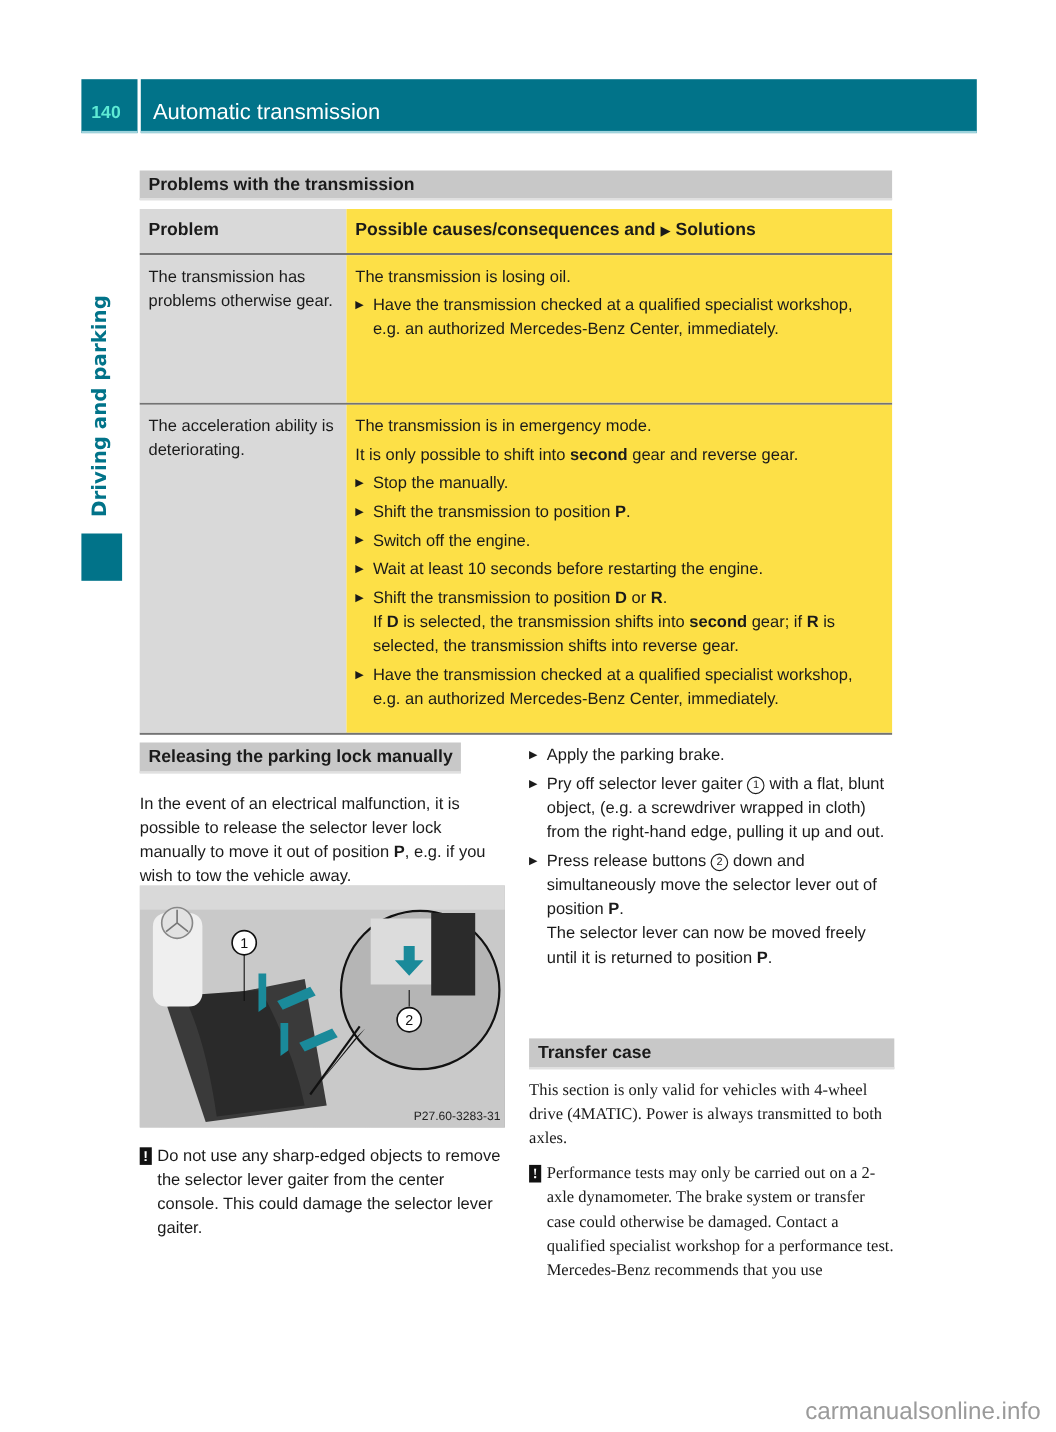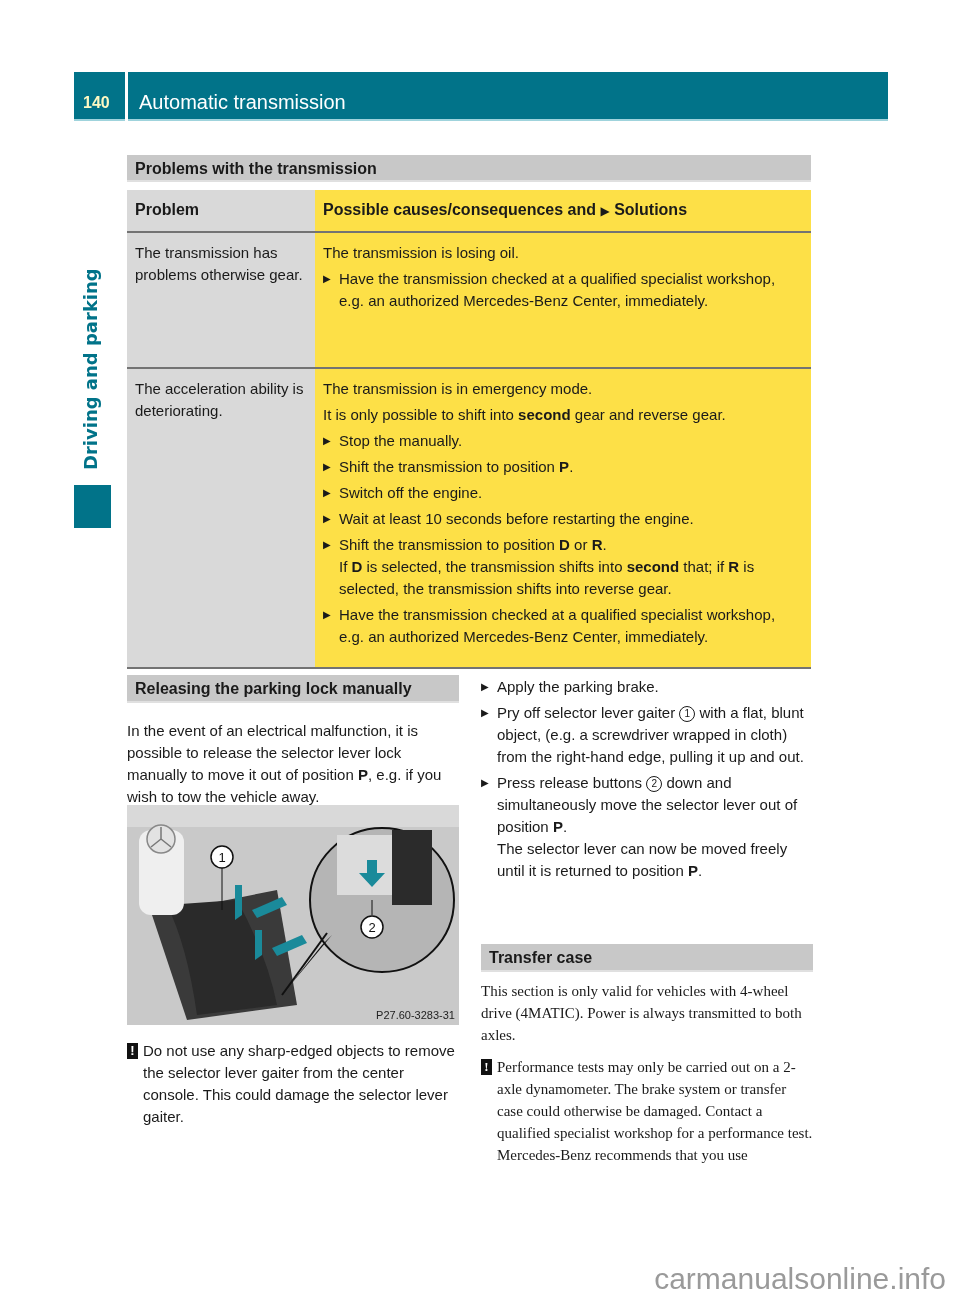--- a/index.html
+++ b/index.html
@@ -1,20 +1,20 @@
 <!DOCTYPE html>
 <html><head>
 <meta charset="utf-8">
 <style>
   * { box-sizing: border-box; margin: 0; padding: 0; }
   html, body { width: 960px; height: 1302px; background: #ffffff; overflow: hidden; }
   body { position: relative; font-family: "Liberation Sans", "DejaVu Sans", sans-serif; color: #1a1a1a; }
 
   
-  .hdr-num { position: absolute; left: 74px; top: 72px; width: 51px; height: 49px; background: #017389; border-bottom: 2px solid #9fd3dc; color: #fef9c3; font-size: 16px; font-weight: bold; padding: 22px 0 0 9px; }
+  .hdr-num { position: absolute; left: 74px; top: 72px; width: 51px; height: 49px; background: #017389; border-bottom: 2px solid #9fd3dc; color: #5eead4; font-size: 16px; font-weight: bold; padding: 22px 0 0 9px; }
   .hdr-title { position: absolute; left: 128px; top: 72px; width: 760px; height: 49px; background: #017389; border-bottom: 2px solid #9fd3dc; color: #fff; font-size: 20px; font-weight: normal; padding: 19px 0 0 11px; }
 
   
   .side-text { position: absolute; left: 80px; top: 470px; transform-origin: 0 0; transform: rotate(-90deg); color: #017389; font-family: "DejaVu Sans", sans-serif; font-weight: bold; font-size: 18px; white-space: nowrap; }
   .side-square { position: absolute; left: 74px; top: 485px; width: 37px; height: 43px; background: #017389; }
 
   
   .sec-bar { position: absolute; background: #c8c8c8; border-bottom: 2px solid #e0e0e0; font-weight: bold; font-size: 16px; padding: 5px 0 0 8px; }
 
   
@@ -33,21 +33,21 @@
   .col-right { position: absolute; left: 481px; top: 676px; width: 332px; font-size: 15px; line-height: 22px; }
   .para { margin-bottom: 6px; }
   .warn { position: relative; padding-left: 16px; }
   .warn-icon { position: absolute; left: 0; top: 3px; width: 11px; height: 16px; background: #111; color: #fff; font-weight: bold; font-size: 13px; line-height: 16px; text-align: center; }
   .circ { display: inline-block; width: 16px; height: 16px; border: 1px solid #1a1a1a; border-radius: 50%; font-size: 10px; line-height: 14px; text-align: center; vertical-align: 1px; }
 
   
   .photo { position: absolute; left: 127px; top: 805px; width: 332px; height: 220px; background: linear-gradient(160deg, #d8d8d8 0%, #bfbfbf 40%, #a7a7a7 100%); overflow: hidden; }
   .photo-code { position: absolute; right: 4px; bottom: 4px; font-size: 11px; color: #222; }
 
-  .watermark { position: absolute; right: 14px; bottom: 6px; color: #9a9a9a; font-size: 30px; }
+  .watermark { position: absolute; right: 14px; bottom: 6px; color: #9a9a9a; font-size: 22px; }
 </style>
 </head>
 <body>
 
 <div class="hdr-num">140</div>
 <div class="hdr-title">Automatic transmission</div>
 
 <div class="side-text">Driving and parking</div>
 <div class="side-square"></div>
 
@@ -79,28 +79,28 @@
     </div>
     <div class="tcell-r">
       <p>The transmission is in emergency mode.</p>
       <p><span>It is only possible to shift into </span><b>second</b><span> gear and reverse gear.</span></p>
       <div class="bullet">Stop the manually.</div>
       <div class="bullet"><span>Shift the transmission to position </span><b>P</b>.</div>
       <div class="bullet">Switch off the engine.</div>
       <div class="bullet">Wait at least 10 seconds before restarting the engine.</div>
       <div class="bullet">
         <span>Shift the transmission to position </span><b>D</b><span> or </span><b>R</b>.<br>
-        <span>If </span><b>D</b><span> is selected, the transmission shifts into </span><b>second</b><span> that; if </span><b>R</b><span> is selected, the transmission shifts into reverse gear.</span>
+        <span>If </span><b>D</b><span> is selected, the transmission shifts into </span><b>second</b><span> gear; if </span><b>R</b><span> is selected, the transmission shifts into reverse gear.</span>
       </div>
       <div class="bullet">Have the transmission checked at a qualified specialist workshop, e.g. an authorized Mercedes-Benz Center, immediately.</div>
     </div>
   </div>
 </div>
 
-<div class="sec-bar" style="left:127px; top:675px; width:332px; height:28px;">Releasing the parking lock manually</div>
+<div class="sec-bar" style="left:127px; top:675px; width:292px; height:28px;">Releasing the parking lock manually</div>
 
 <div class="col-left">
   <p class="para"><span>In the event of an electrical malfunction, it is possible to release the selector lever lock manually to move it out of position </span><b>P</b><span>, e.g. if you wish to tow the vehicle away.</span></p>
 </div>
 
 <div class="photo">
   <svg width="332" height="220" viewBox="0 0 332 220">
     <rect x="0" y="0" width="332" height="220" fill="#c9c9c9"></rect>
     <rect x="0" y="0" width="332" height="22" fill="#d9d9d9"></rect>
     <path d="M25 110 L150 85 L170 200 L60 215 Z" fill="#3a3a3a"></path>

